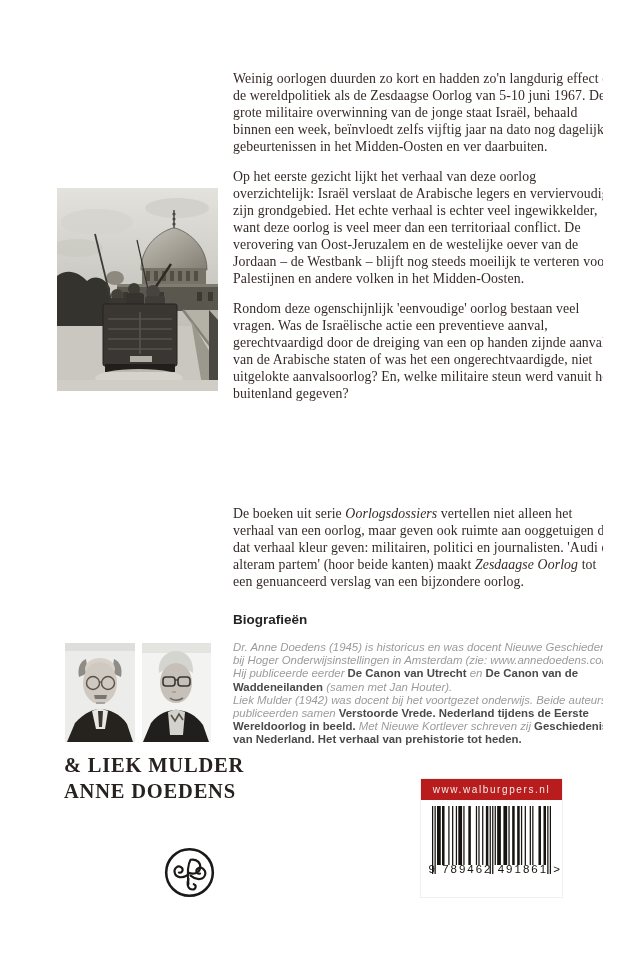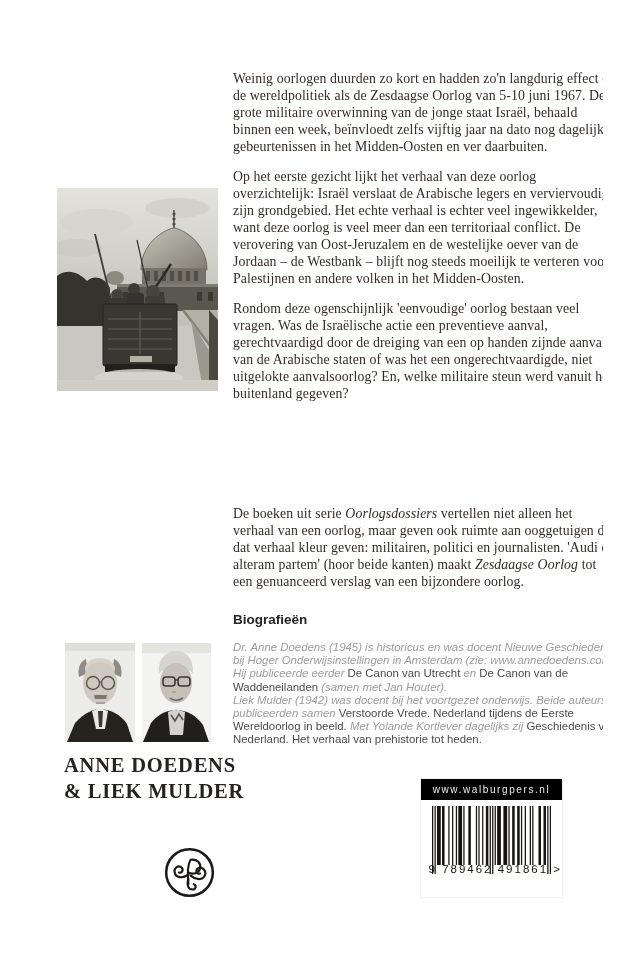--- a/index.html
+++ b/index.html
@@ -33,21 +33,21 @@
   .bio-heading{
     position:absolute;left:233px;top:612px;margin:0;
     font-family:"Liberation Sans", sans-serif;font-size:13.5px;font-weight:bold;color:#242424;
   }
   .bio-text{
     position:absolute;left:233px;top:641px;width:390px;
     font-family:"Liberation Sans", sans-serif;font-size:11.4px;line-height:13.2px;
   }
   .bio-text p{margin:0;}
   .bio-text .seg-i{font-style:italic;color:#9b9b9b;}
-  .bio-text .seg-b{font-style:normal;font-weight:normal;color:#4a4a4a;}
+  .bio-text .seg-b{font-style:normal;font-weight:bold;color:#4a4a4a;}
   
   .portrait{position:absolute;top:643px;margin:0;}
   .portrait svg{display:block;}
   .portrait.p1{left:65px;width:70px;height:99px;}
   .portrait.p2{left:142px;width:69px;height:99px;}
   
   .author-names{
     position:absolute;left:64px;top:752px;width:170px;
     font-family:"Liberation Serif", serif;font-weight:bold;color:#272220;
     font-size:20.5px;line-height:26px;letter-spacing:0.8px;white-space:nowrap;
@@ -58,21 +58,21 @@
     font-family:"Liberation Sans", sans-serif;font-weight:bold;font-size:19px;color:#17140f;
     letter-spacing:0.2px;
   }
   .emblem{position:absolute;left:163px;top:846px;width:53px;height:53px;}
   
   .barcode-box{
     position:absolute;left:420px;top:778px;width:143px;height:120px;background:#ffffff;
     border:1px solid #f0f0f0;box-sizing:border-box;
   }
   .bc-header{
-    height:21px;background:#000000;color:#efeeec;
+    height:21px;background:#b91c1c;color:#efeeec;
     font-family:"Liberation Sans", sans-serif;font-size:10px;letter-spacing:1.6px;
     display:flex;align-items:center;justify-content:center;
   }
   .bars{display:block;margin:6px auto 0 auto;width:121px;height:70px;}
   .bc-digits{
     font-family:"Liberation Sans", sans-serif;font-size:11.5px;color:#17140f;
     letter-spacing:2px;text-align:right;margin-top:-13px;position:relative;
     background:transparent;
   }
 </style>
@@ -165,21 +165,21 @@
       <rect x="0" y="192" width="161" height="11" fill="#cfcdc5"></rect>
     </svg>
   </figure>
 
 
   <p class="series-par"><span class="seg-r">De boeken uit serie </span><span class="seg-i">Oorlogsdossiers</span><span class="seg-r"> vertellen niet alleen het verhaal van een oorlog, maar geven ook ruimte aan ooggetuigen die dat verhaal kleur geven: militairen, politici en journalisten. 'Audi et alteram partem' (hoor beide kanten) maakt </span><span class="seg-i">Zesdaagse Oorlog</span><span class="seg-r"> tot een genuanceerd verslag van een bijzondere oorlog.</span></p>
 
   <h3 class="bio-heading">Biografieën</h3>
   <div class="bio-text">
     <p><span class="seg-i">Dr. Anne Doedens (1945) is historicus en was docent Nieuwe Geschiedenis bij Hoger Onderwijsinstellingen in Amsterdam (zie: www.annedoedens.com). Hij publiceerde eerder </span><span class="seg-b">De Canon van Utrecht</span><span class="seg-i"> en </span><span class="seg-b">De Canon van de Waddeneilanden</span><span class="seg-i"> (samen met Jan Houter).</span></p>
-    <p><span class="seg-i">Liek Mulder (1942) was docent bij het voortgezet onderwijs. Beide auteurs publiceerden samen </span><span class="seg-b">Verstoorde Vrede. Nederland tijdens de Eerste Wereldoorlog in beeld.</span><span class="seg-i"> Met Yolande Kortlever dagelijks zij </span><span class="seg-b">Geschiedenis van Nederland. Het verhaal van prehistorie tot heden.</span></p>
+    <p><span class="seg-i">Liek Mulder (1942) was docent bij het voortgezet onderwijs. Beide auteurs publiceerden samen </span><span class="seg-b">Verstoorde Vrede. Nederland tijdens de Eerste Wereldoorlog in beeld.</span><span class="seg-i"> Met Nieuwe Kortlever schreven zij </span><span class="seg-b">Geschiedenis van Nederland. Het verhaal van prehistorie tot heden.</span></p>
   </div>
 
   <figure class="portrait p1">
     <svg viewBox="0 0 70 99" width="70" height="99">
       <rect width="70" height="99" fill="#ebebе9"></rect>
       <rect width="70" height="99" fill="#ececea"></rect>
       <rect width="70" height="8" fill="#dededc"></rect>
       <path d="M14,34 C12,24 16,18 21,16 L23,30 Z" fill="#8f8b85"></path>
       <path d="M56,34 C58,24 54,18 49,16 L47,30 Z" fill="#8f8b85"></path>
       <ellipse cx="35" cy="26" rx="15" ry="11" fill="#d7d1c9"></ellipse>
@@ -205,22 +205,22 @@
       <line x1="33" y1="37" x2="36" y2="37" stroke="#3a3732" stroke-width="1.4"></line>
       <path d="M28,55 C31,58 37,58 41,55" fill="none" stroke="#6e6962" stroke-width="1.6"></path>
       <line x1="30" y1="49" x2="34" y2="49" stroke="#8e887f" stroke-width="1"></line>
       <path d="M1,99 L9,80 C17,70 26,67 34,67 C44,67 54,72 61,82 L67,99 Z" fill="#211f1d"></path>
       <path d="M26,69 L34,66 L43,69 L41,92 L28,92 Z" fill="#d4d2cc"></path>
       <path d="M29,72 L33,78 L37,71 L41,77" fill="none" stroke="#55524c" stroke-width="1.6"></path>
     </svg>
   </figure>
 
   <div class="author-names">
+    <div>&amp; LIEK MULDER</div>
     <div>ANNE DOEDENS</div>
-    <div>&amp; LIEK MULDER</div>
   </div>
 
   <svg class="emblem" viewBox="0 0 50 50">
     <circle cx="25" cy="25" r="22" fill="none" stroke="#1b1918" stroke-width="2.4"></circle>
     <g fill="none" stroke="#1b1918" stroke-width="2" stroke-linecap="round">
       <path d="M24,36 C23,27 23,18 26,13 C32,12 36,16 35,21 C34,26 28,27 24,25"></path>
       <path d="M24,27 C18,31 12,30 11,25 C10,21 14,18 17,20 C20,22 18,26 15,25"></path>
       <path d="M26,28 C32,33 39,32 40,26 C40,22 36,19 33,21 C30,23 32,27 35,26"></path>
       <path d="M24,31 C22,37 24,41 28,41 C31,41 32,37 29,36"></path>
     </g>

